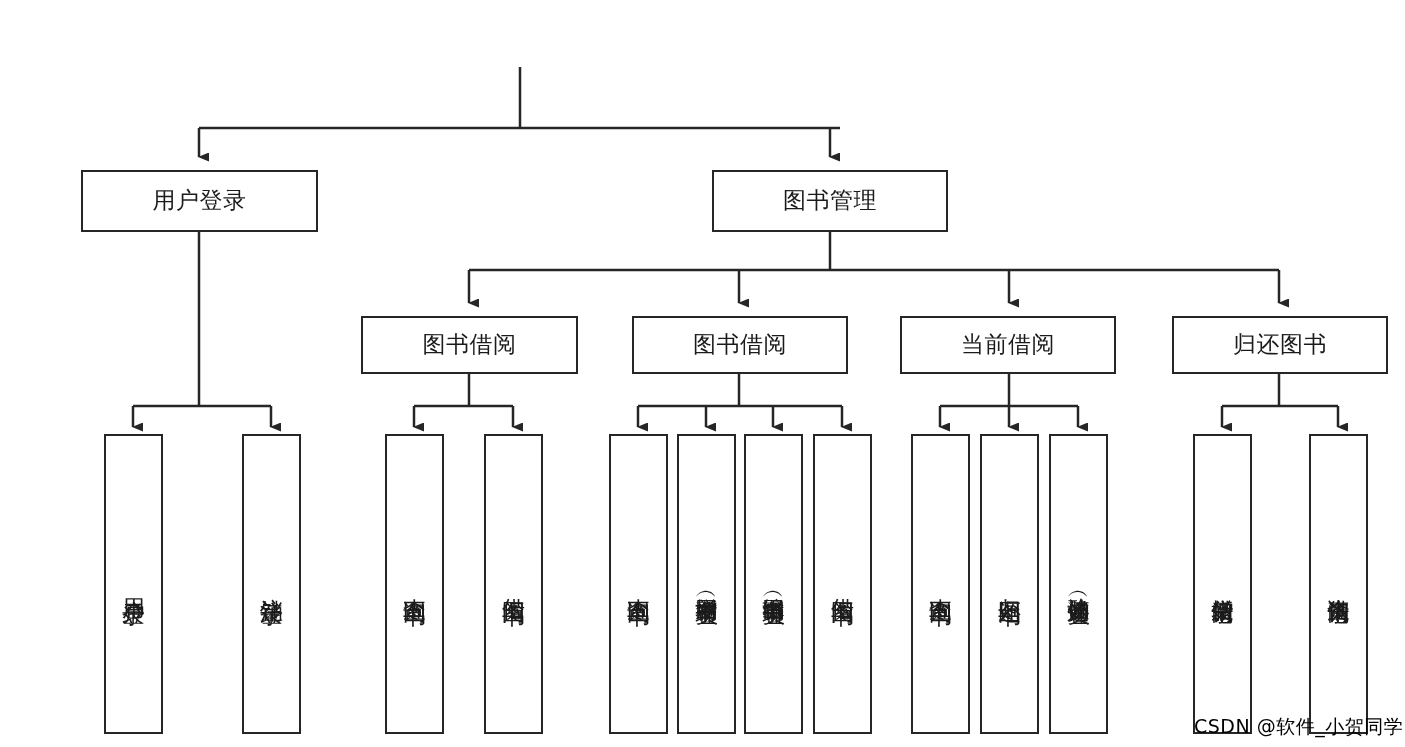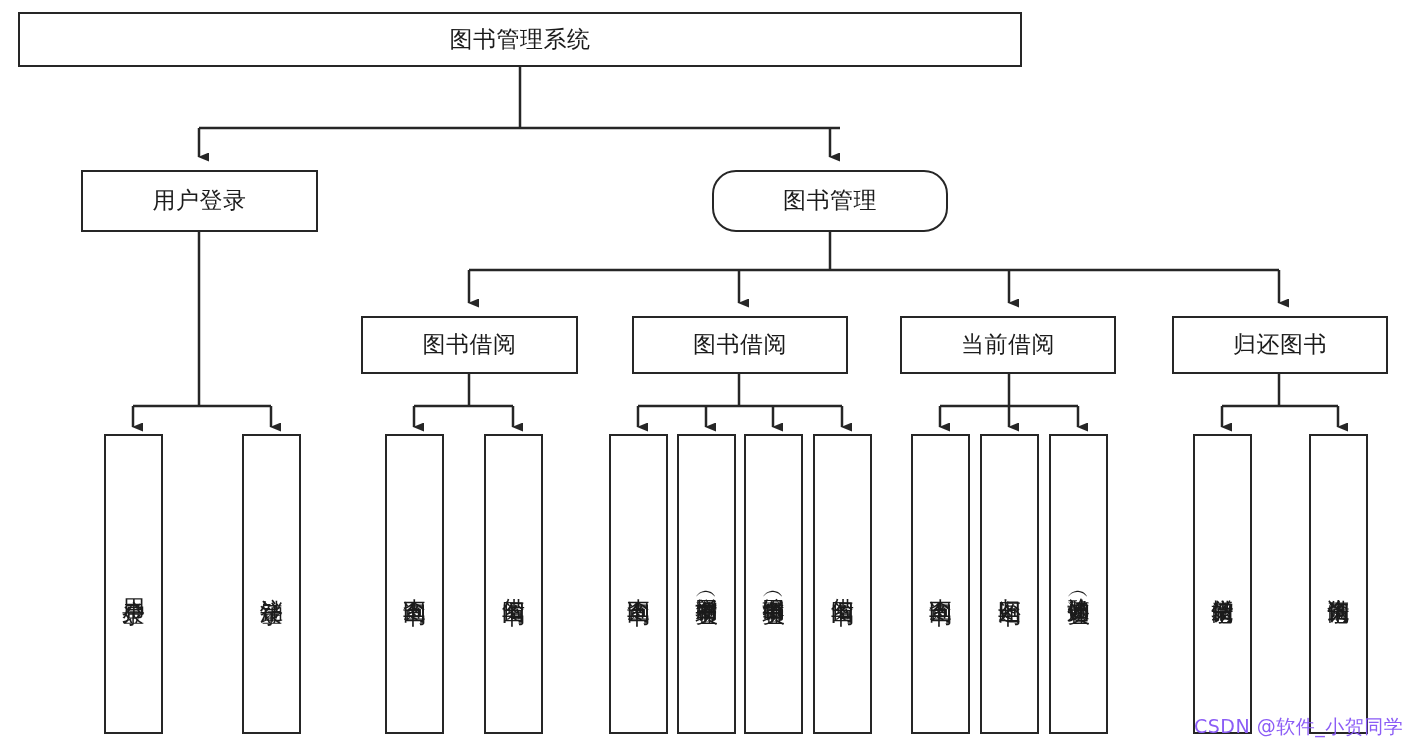--- a/index.html
+++ b/index.html
@@ -63,21 +63,21 @@
     display: block;
   }
   .node.vertical.long .label {
     letter-spacing: 1px;
     font-size: 22px;
   }
   .watermark {
     position: absolute;
     font-family: "DejaVu Sans", "Liberation Sans", sans-serif;
     font-size: 19px;
-    color: #8b5cf6;
+    color: #000000;
     white-space: nowrap;
     letter-spacing: 0.5px;
   }
 </style>
 </head>
 <body>
 
 <div id="canvas">
 
   <svg id="wires" viewBox="0 0 1405 747" xmlns="http://www.w3.org/2000/svg">
@@ -123,28 +123,25 @@
       <path d="M1009,406 L1009,427" marker-end="url(#arrow)"></path>
       <path d="M1078,406 L1078,427" marker-end="url(#arrow)"></path>
 
       <path d="M1279,374 L1279,406"></path>
       <path d="M1222,406 L1338,406"></path>
       <path d="M1222,406 L1222,427" marker-end="url(#arrow)"></path>
       <path d="M1338,406 L1338,427" marker-end="url(#arrow)"></path>
     </g>
   </svg>
 
-  <div class="node horizontal root" style="left:18px; top:12px; width:1004px; height:55px;">
-    <span class="label">图书管理系统</span>
-  </div>
 
   <div class="node horizontal" style="left:81px; top:170px; width:237px; height:62px;">
     <span class="label">用户登录</span>
   </div>
-  <div class="node horizontal" style="left:712px; top:170px; width:236px; height:62px;border-radius:24px;">
+  <div class="node horizontal" style="left:712px; top:170px; width:236px; height:62px;">
     <span class="label">图书管理</span>
   </div>
 
   <div class="node horizontal" style="left:361px; top:316px; width:217px; height:58px;">
     <span class="label">图书借阅</span>
   </div>
   <div class="node horizontal" style="left:632px; top:316px; width:216px; height:58px;">
     <span class="label">图书借阅</span>
   </div>
   <div class="node horizontal" style="left:900px; top:316px; width:216px; height:58px;">

